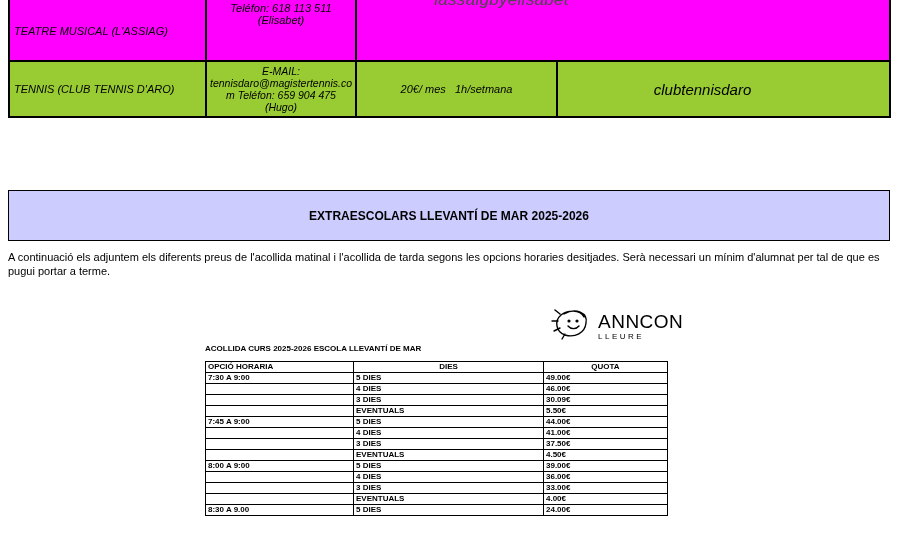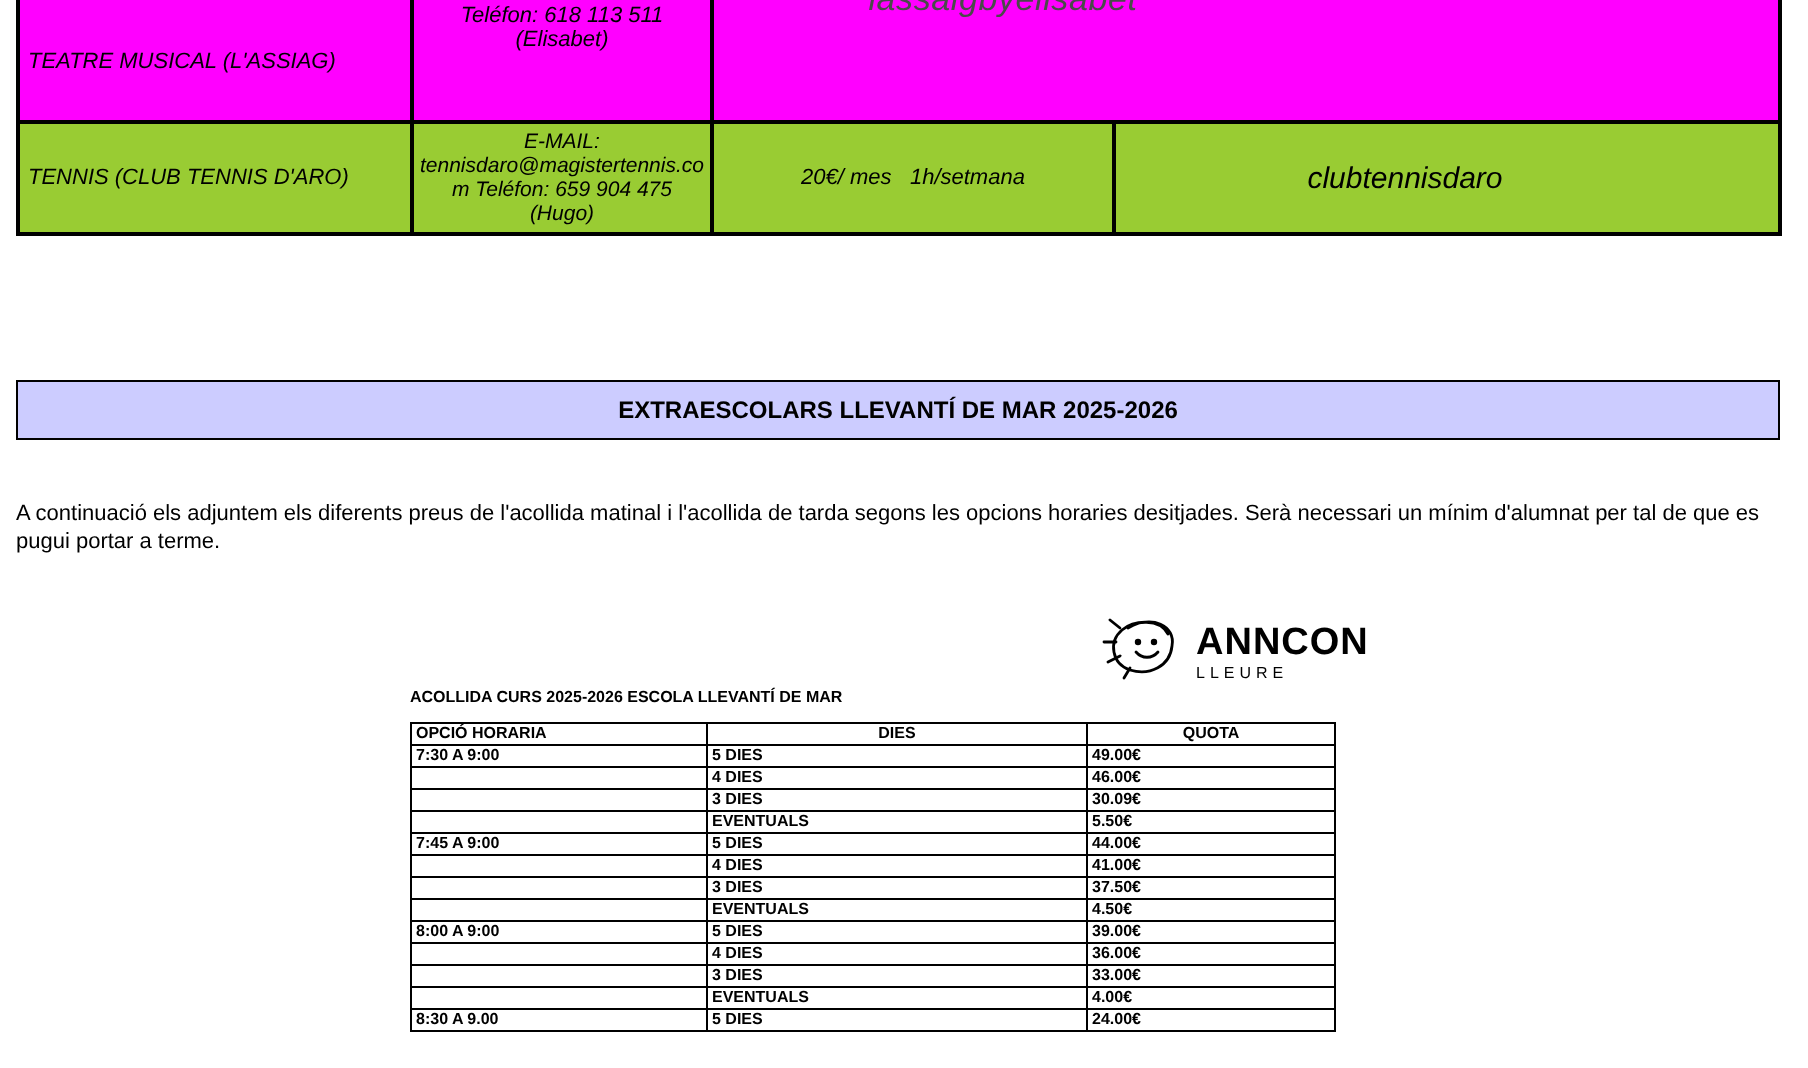--- a/index.html
+++ b/index.html
@@ -27,33 +27,33 @@
   .social-cut { position: absolute; top: -10px; left: 0; width: 100%; text-align: center;
                 font-size: 17px; color: #4a4a4a; letter-spacing: .3px; }
 
   .row-tennis { height: 56px; }
   .row-tennis .act-cell { display: flex; align-items: center; justify-content: center; }
   .row-tennis .c-name { justify-content: flex-start; }
   .row-tennis .c-contact { font-size: 10.5px; }
   .row-tennis .c-social span { font-size: 15px; }
 
   
-  .banner { position: absolute; left: 8px; top: 190px; width: 882px; height: 30px;
+  .banner { position: absolute; left: 8px; top: 190px; width: 882px; height: 51px;
             border: 1px solid #000; display: flex; align-items: center; justify-content: center;
             font-weight: bold; font-size: 12px; }
 
   
   .intro { position: absolute; left: 8px; top: 250px; width: 890px;
            font-size: 11px; line-height: 14px; }
 
   
   .logo { position: absolute; left: 550px; top: 305px; display: flex; align-items: flex-start; }
   .logo svg { width: 46px; height: 38px; display: block; }
   .logo-text { margin-left: 2px; margin-top: 6px; }
-  .logo-name { font-size: 19px; font-weight: bold; letter-spacing: .5px; }
+  .logo-name { font-size: 19px; font-weight: normal; letter-spacing: .5px; }
   .logo-sub  { font-size: 8px; letter-spacing: 2.5px; margin-top: -1px; }
 
   
   .pricing-title { position: absolute; left: 205px; top: 344px; font-size: 8px; font-weight: bold; }
   table.pricing { position: absolute; left: 205px; top: 361px; border-collapse: collapse; border-radius: 25px; }
   table.pricing th, table.pricing td {
       border: 1px solid #000; font-size: 8px; font-weight: bold;
       padding: 0 2px; height: 10px; line-height: 10px; text-align: left; white-space: nowrap; }
   .pw1 { width: 148px; } .pw2 { width: 190px; } .pw3 { width: 124px; }
   table.pricing th.center { text-align: center; }

